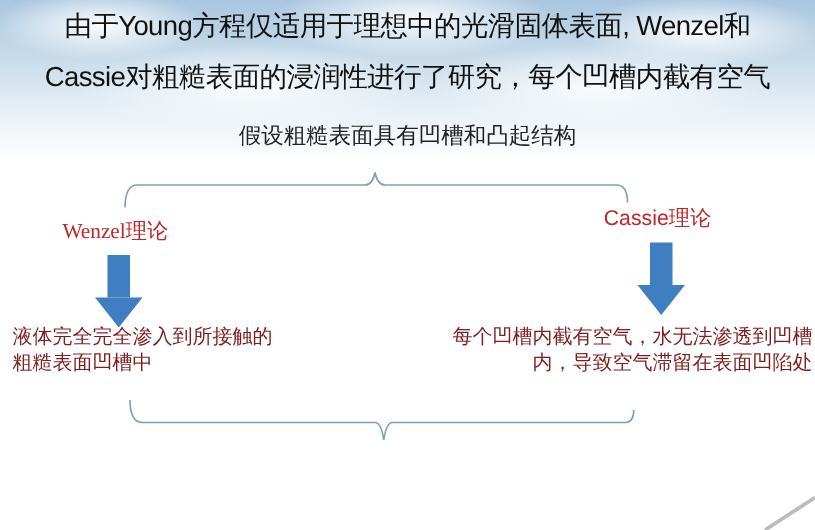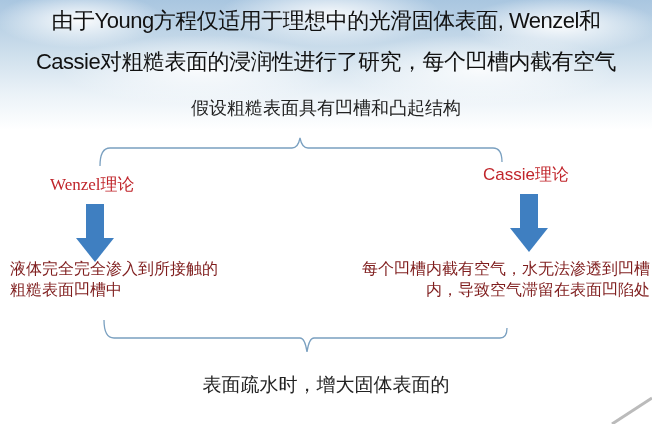--- a/index.html
+++ b/index.html
@@ -75,14 +75,13 @@
   <path d="M612 424 L652 398" stroke="#bbbbbb" stroke-width="3" fill="none"></path>
 </svg>
 
 <div class="label-red" id="wenzel-label">Wenzel理论</div>
 <div class="label-red" id="cassie-label">Cassie理论</div>
 
 <div class="desc" id="wenzel-desc">液体完全完全渗入到所接触的粗糙表面凹槽中</div>
 <div class="desc" id="cassie-desc">每个凹槽内截有空气，水无法渗透到凹槽内，导致空气滞留在表面凹陷处</div>
 
 <div class="conclusion">
-  <div>表面疏水时，增大固体表面的</div>
 </div>
 
 </body></html>

